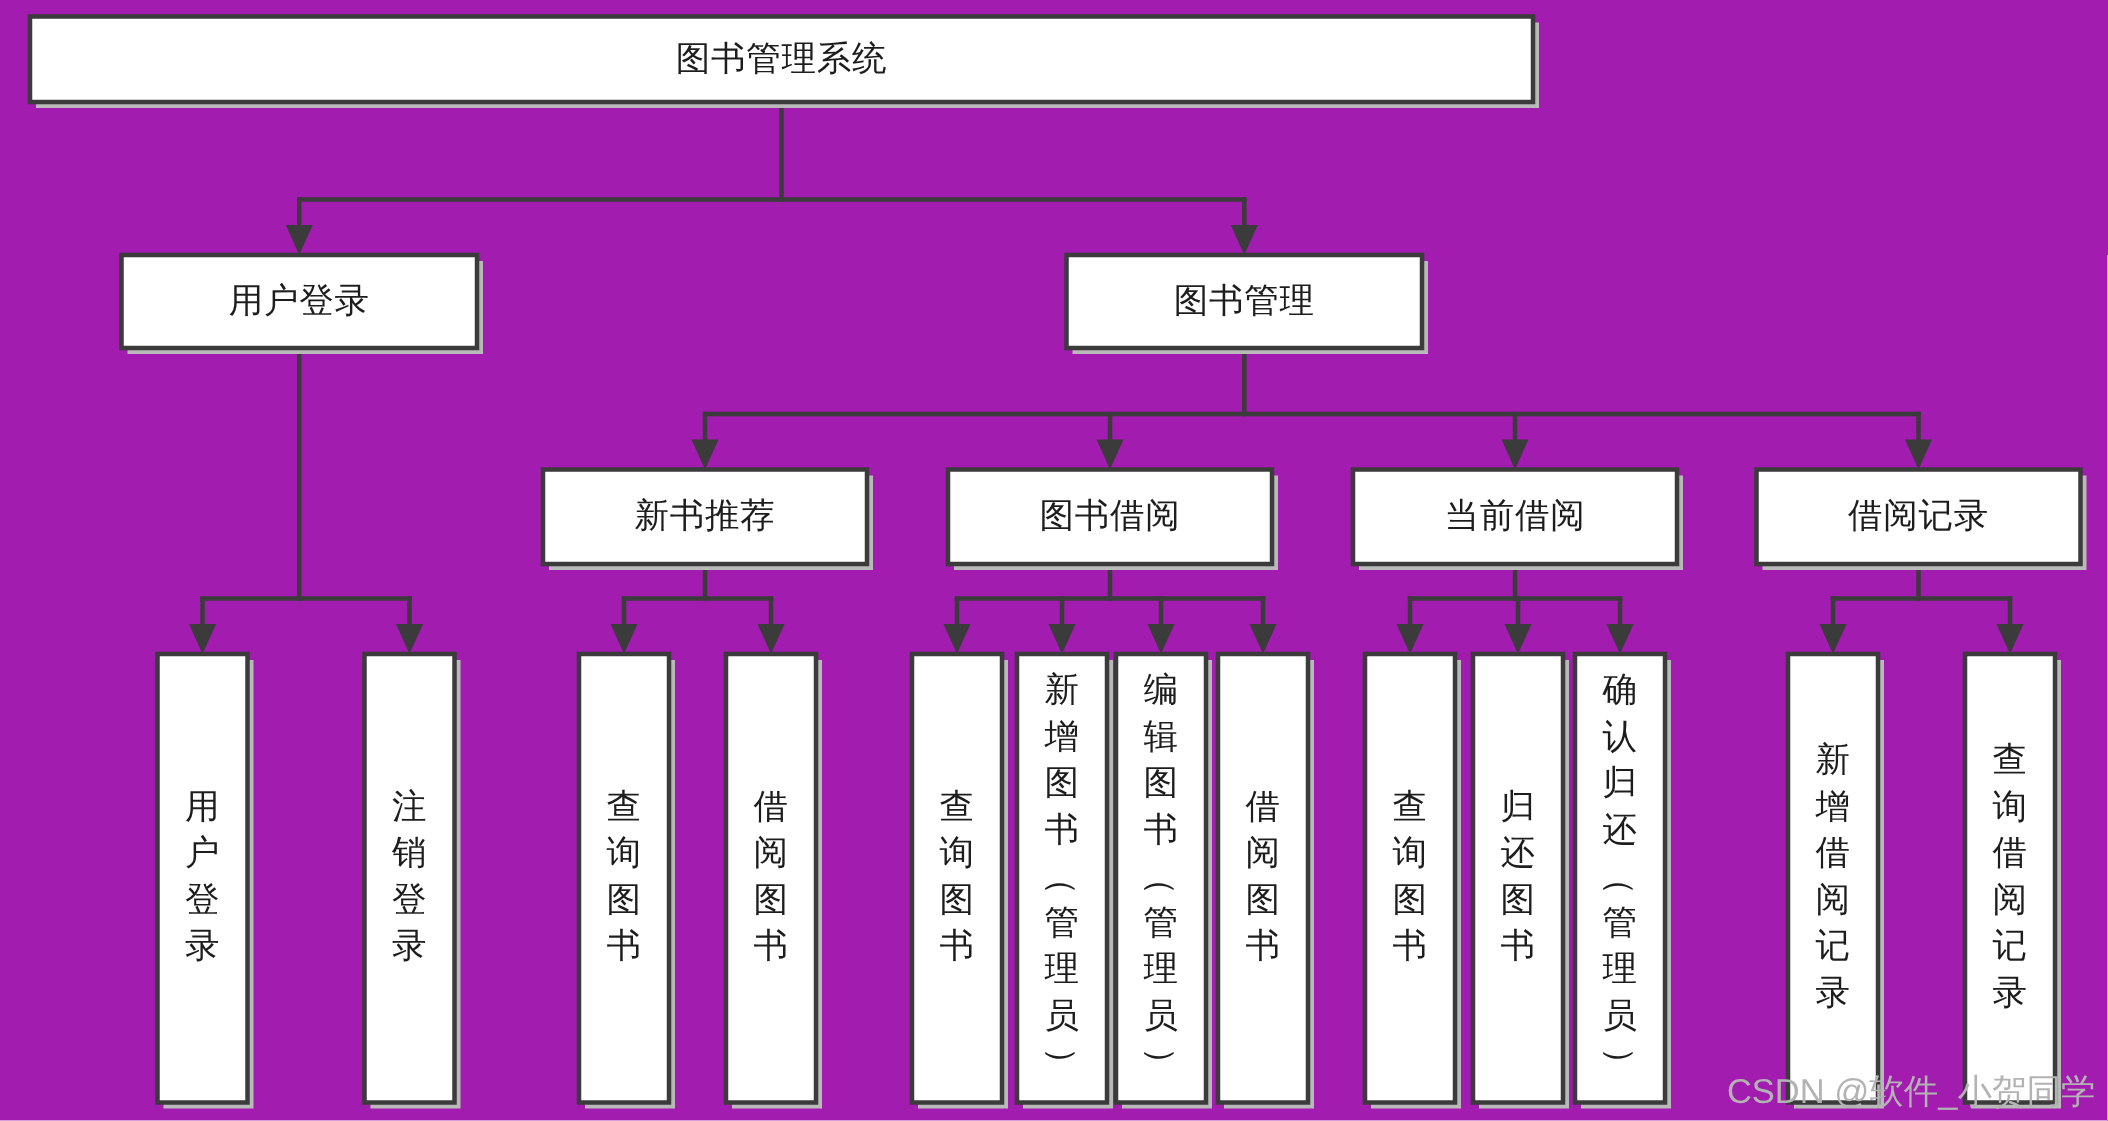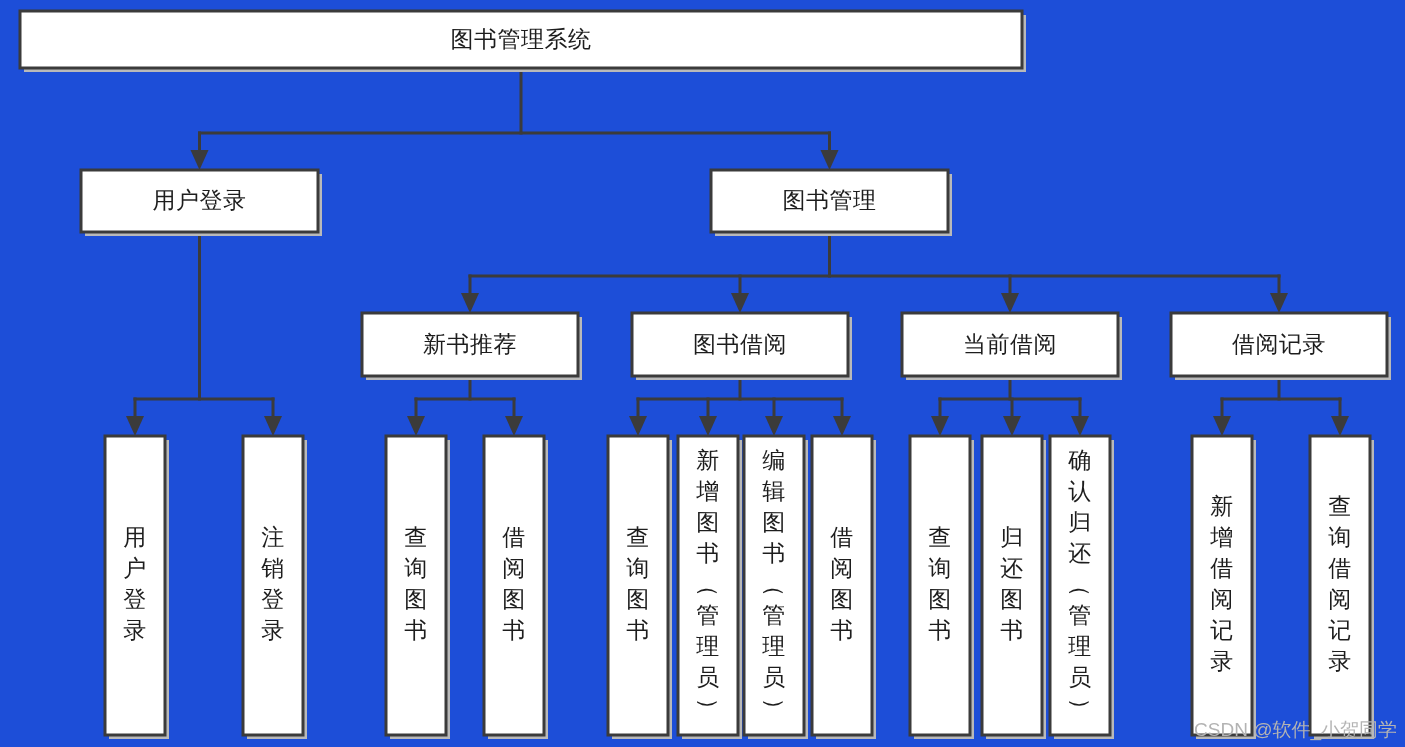--- a/index.html
+++ b/index.html
@@ -8,21 +8,21 @@
     padding: 0;
     background: #ffffff;
   }
   body {
     font-family: "Liberation Sans", "DejaVu Sans", sans-serif;
   }
   #diagram-root {
     position: relative;
     width: 1405px;
     height: 747px;
-    background: #1d4ed8;
+    background: #a21caf;
     overflow: hidden;
     text-decoration: underline;
   }
   svg#flow-svg {
     position: absolute;
     left: 0;
     top: 0;
     width: 1405px;
     height: 747px;
     display: block;
@@ -59,21 +59,21 @@
     fill: #1d1d1d;
     text-anchor: middle;
     dominant-baseline: middle;
     letter-spacing: 0.5px;
   }
   .watermark-text {
     position: absolute;
     right: 8px;
     bottom: 4px;
     font-family: "Liberation Sans", "DejaVu Sans", sans-serif;
-    font-size: 19px;
+    font-size: 23px;
     color: #b3b3b3;
     white-space: nowrap;
     user-select: none;
   }
 </style>
 </head>
 <body>
 
 <div id="diagram-root">
   <svg id="flow-svg" viewBox="0 0 1405 747" xmlns="http://www.w3.org/2000/svg">

